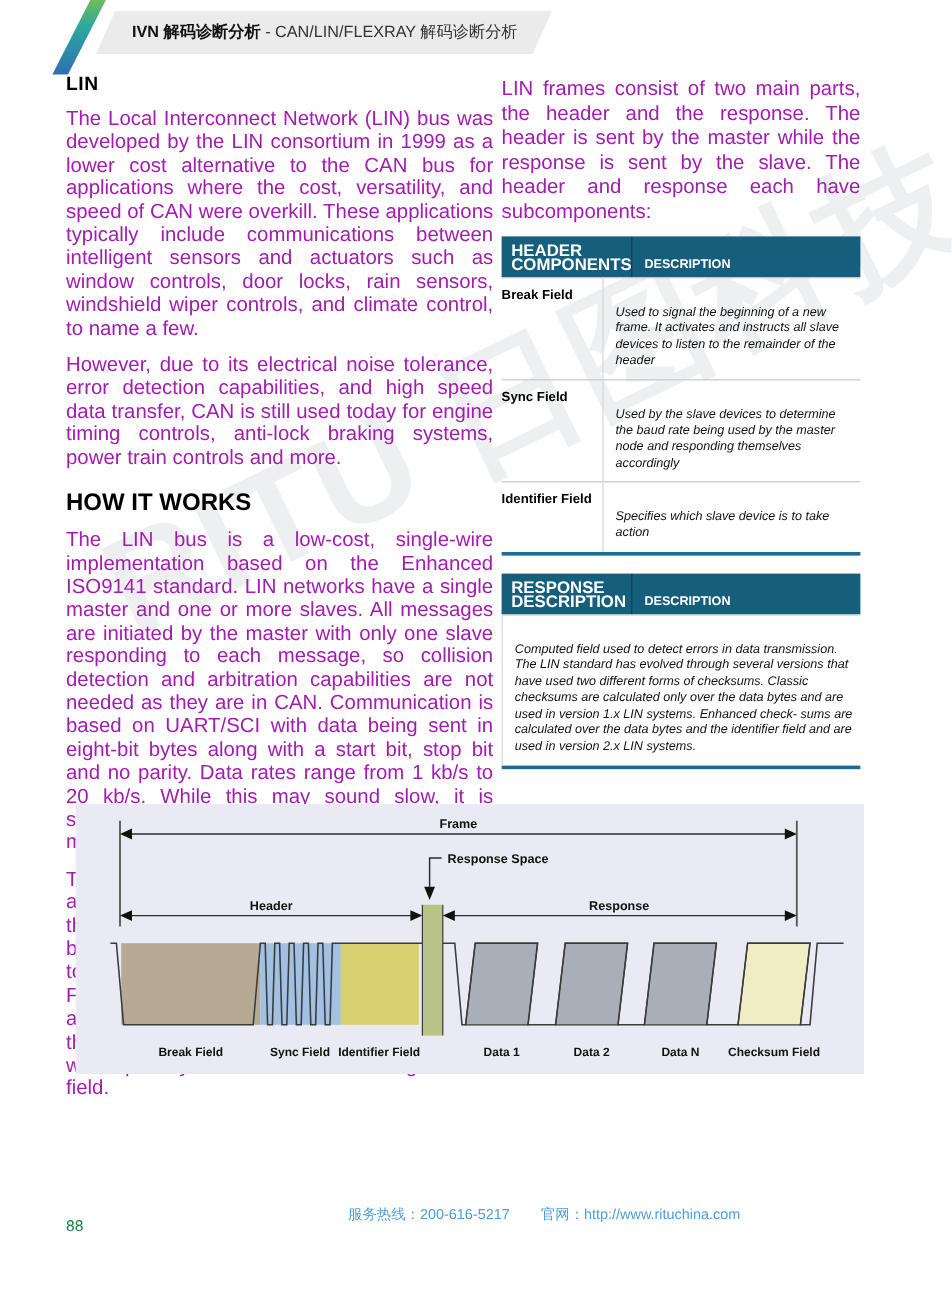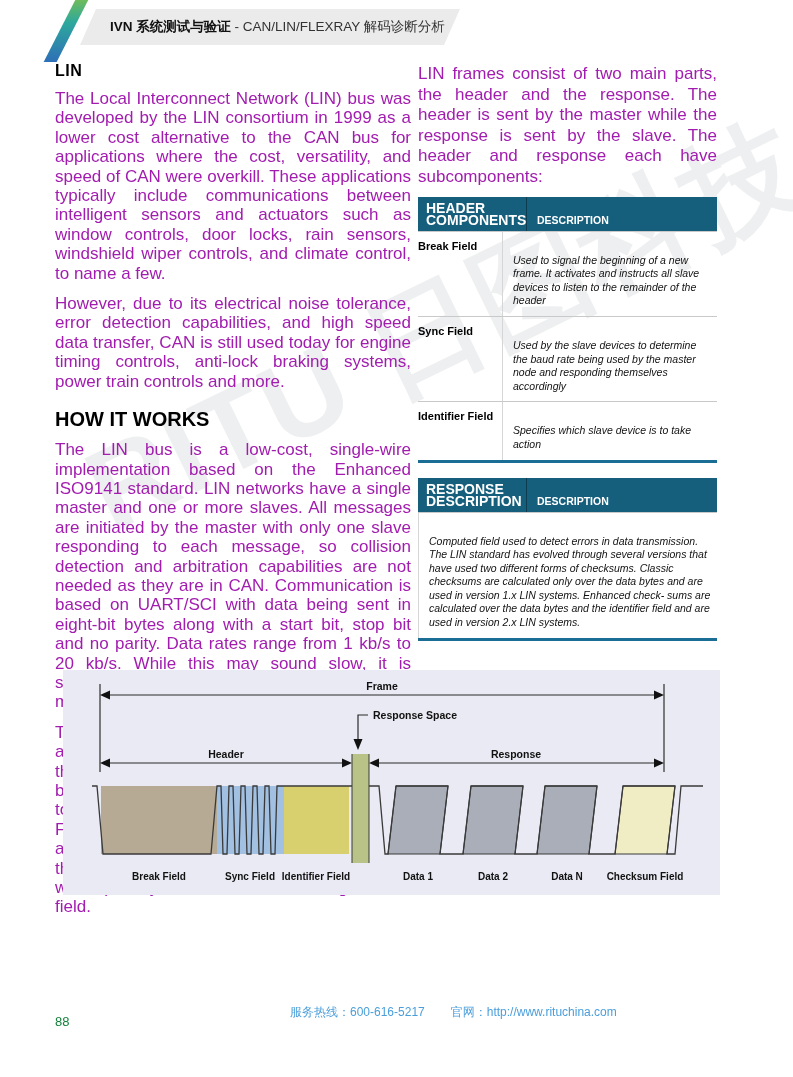--- a/index.html
+++ b/index.html
@@ -60,21 +60,21 @@
   .footer-info .gap{display:inline-block;width:26px;}
   .footer-info a{color:#4a9edb;text-decoration:none;}
 </style>
 </head>
 <body>
 
 <div class="watermark">RITU 日图科技</div>
 
 <div class="banner-stripe"></div>
 <div class="banner-plate">
-  <span class="b">IVN 系统测试与验证</span><span class="r"> - CAN/LIN/FLEXRAY 解码诊断分析</span>
+  <span class="b">IVN 解码诊断分析</span><span class="r"> - CAN/LIN/FLEXRAY 解码诊断分析</span>
 </div>
 
 <div class="col-left">
   <h1 class="lin">LIN</h1>
   <p>The Local Interconnect Network (LIN) bus was developed by the LIN consortium in 1999 as a lower cost alternative to the CAN bus for applications where the cost, versatility, and speed of CAN were overkill. These applications typically include communications between intelligent sensors and actuators such as window controls, door locks, rain sensors, windshield wiper controls, and climate control, to name a few.</p>
   <p>However, due to its electrical noise tolerance, error detection capabilities, and high speed data transfer, CAN is still used today for engine timing controls, anti-lock braking systems, power train controls and more.</p>
   <h2 class="how">HOW IT WORKS</h2>
   <p>The LIN bus is a low-cost, single-wire implementation based on the Enhanced ISO9141 standard. LIN networks have a single master and one or more slaves. All messages are initiated by the master with only one slave responding to each message, so collision detection and arbitration capabilities are not needed as they are in CAN. Communication is based on UART/SCI with data being sent in eight-bit bytes along with a start bit, stop bit and no parity. Data rates range from 1 kb/s to 20 kb/s. While this may sound slow, it is suitable for the intended applications and minimizes EMI.</p>
   <p>The LIN bus is always in one of two states: active or sleep. When it's active, all nodes on the bus are awake and listening for relevant bus commands. Nodes on the bus can be put to sleep by either the Master issuing a Sleep Frame or the bus going inactive for longer than a predetermined amount of time. The bus is then awakened by any node requesting a wakeup or by the master node issuing a break field.</p>
 </div>
@@ -171,14 +171,14 @@
     <text x="253" y="210" text-anchor="middle" font-size="10" font-weight="bold" fill="#111">Identifier Field</text>
     <text x="355" y="210" text-anchor="middle" font-size="10" font-weight="bold" fill="#111">Data 1</text>
     <text x="430" y="210" text-anchor="middle" font-size="10" font-weight="bold" fill="#111">Data 2</text>
     <text x="504" y="210" text-anchor="middle" font-size="10" font-weight="bold" fill="#111">Data N</text>
     <text x="582" y="210" text-anchor="middle" font-size="10" font-weight="bold" fill="#111">Checksum Field</text>
   </svg>
 </div>
 
 <div class="page-num">88</div>
 <div class="footer-info">
-  <span>服务热线：600-616-5217</span><span class="gap"></span><a href="#">官网：http://www.rituchina.com</a>
+  <span>服务热线：200-616-5217</span><span class="gap"></span><a href="#">官网：http://www.rituchina.com</a>
 </div>
 
 </body></html>

